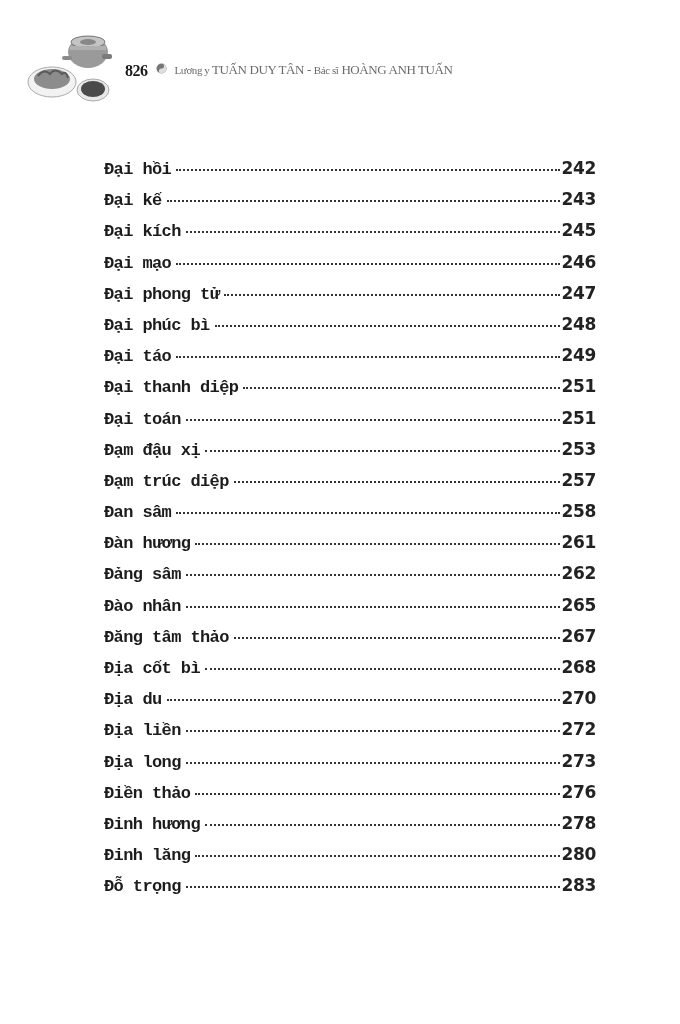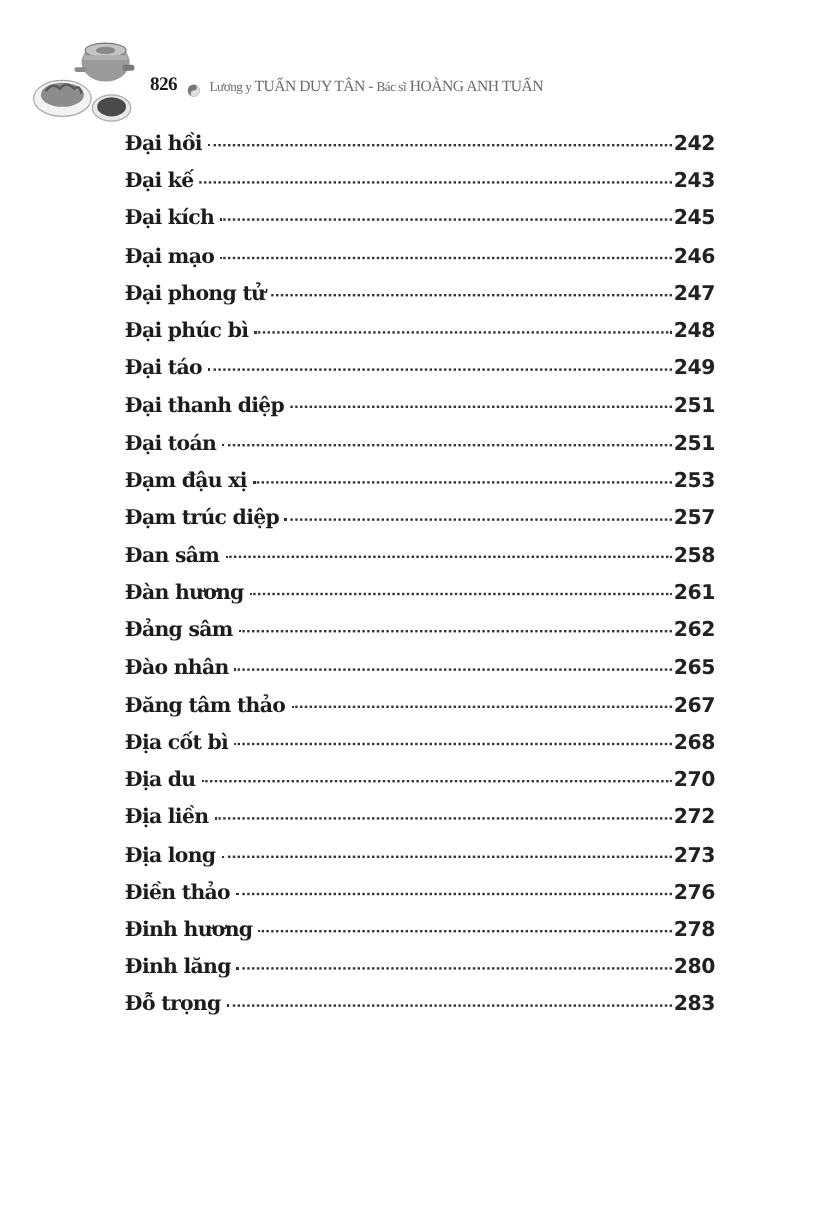--- a/index.html
+++ b/index.html
@@ -2,42 +2,42 @@
 <html><head>
   <meta charset="utf-8">
   <style>
     html, body { margin: 0; padding: 0; background: #ffffff; }
     body { width: 680px; height: 1024px; position: relative; overflow: hidden; }
 
     .header { position: absolute; left: 0; top: 0; width: 680px; height: 105px; }
     .illustration { position: absolute; left: 26px; top: 28px; width: 95px; height: 76px; }
     .header-text {
       position: absolute; left: 125px; top: 62px;
-      display: flex; align-items: flex-end; gap: 8px;
+      display: flex; align-items: flex-start; gap: 8px;
       font-family: "Liberation Serif", serif; color: #6a6a6a;
     }
     .page-num { font-family: "Liberation Serif", serif; font-weight: bold; font-size: 16px; color: #1a1a1a; letter-spacing: -0.5px; }
     .ornament { width: 11px; height: 11px; display: inline-block; position: relative; top: 1px; }
     .running-title { font-size: 13px; letter-spacing: -0.4px; }
     .running-title .small { font-size: 11px; }
 
     .toc { position: absolute; left: 104px; top: 110px; width: 492px; }
     .toc-row {
       display: flex; align-items: baseline; height: 31.2px;
       font-family: "DejaVu Serif", serif; font-size: 17px; color: #1c1c1c;
     }
-    .toc-name { white-space: nowrap; font-weight: bold; letter-spacing: -0.6px; padding-right: 2px; }
+    .toc-name { white-space: nowrap; font-weight: bold; letter-spacing: -0.6px; padding-right: 2px; font-family: Liberation Mono, monospace; }
     .toc-dots {
       flex: 1; overflow: hidden; white-space: nowrap;
       border-bottom: 2px dotted #333; height: 0; margin: 0 1px 0 3px;
       position: relative; top: -3px;
     }
     .toc-page {
       font-family: "DejaVu Sans", sans-serif; font-weight: bold; font-size: 17px;
-      color: #222; letter-spacing: -0.3px; min-width: 34px;
+      color: #222; letter-spacing: -0.3px; min-width: 34px; margin-top: 48px;
     }
   </style>
 </head>
 <body>
 
 <div class="header">
   <svg class="illustration" viewBox="0 0 95 76">
 
     <ellipse cx="62" cy="24" rx="20" ry="16" fill="#9a9a9a"></ellipse>
     <ellipse cx="62" cy="14" rx="17" ry="6" fill="#c4c4c4" stroke="#777" stroke-width="1"></ellipse>

